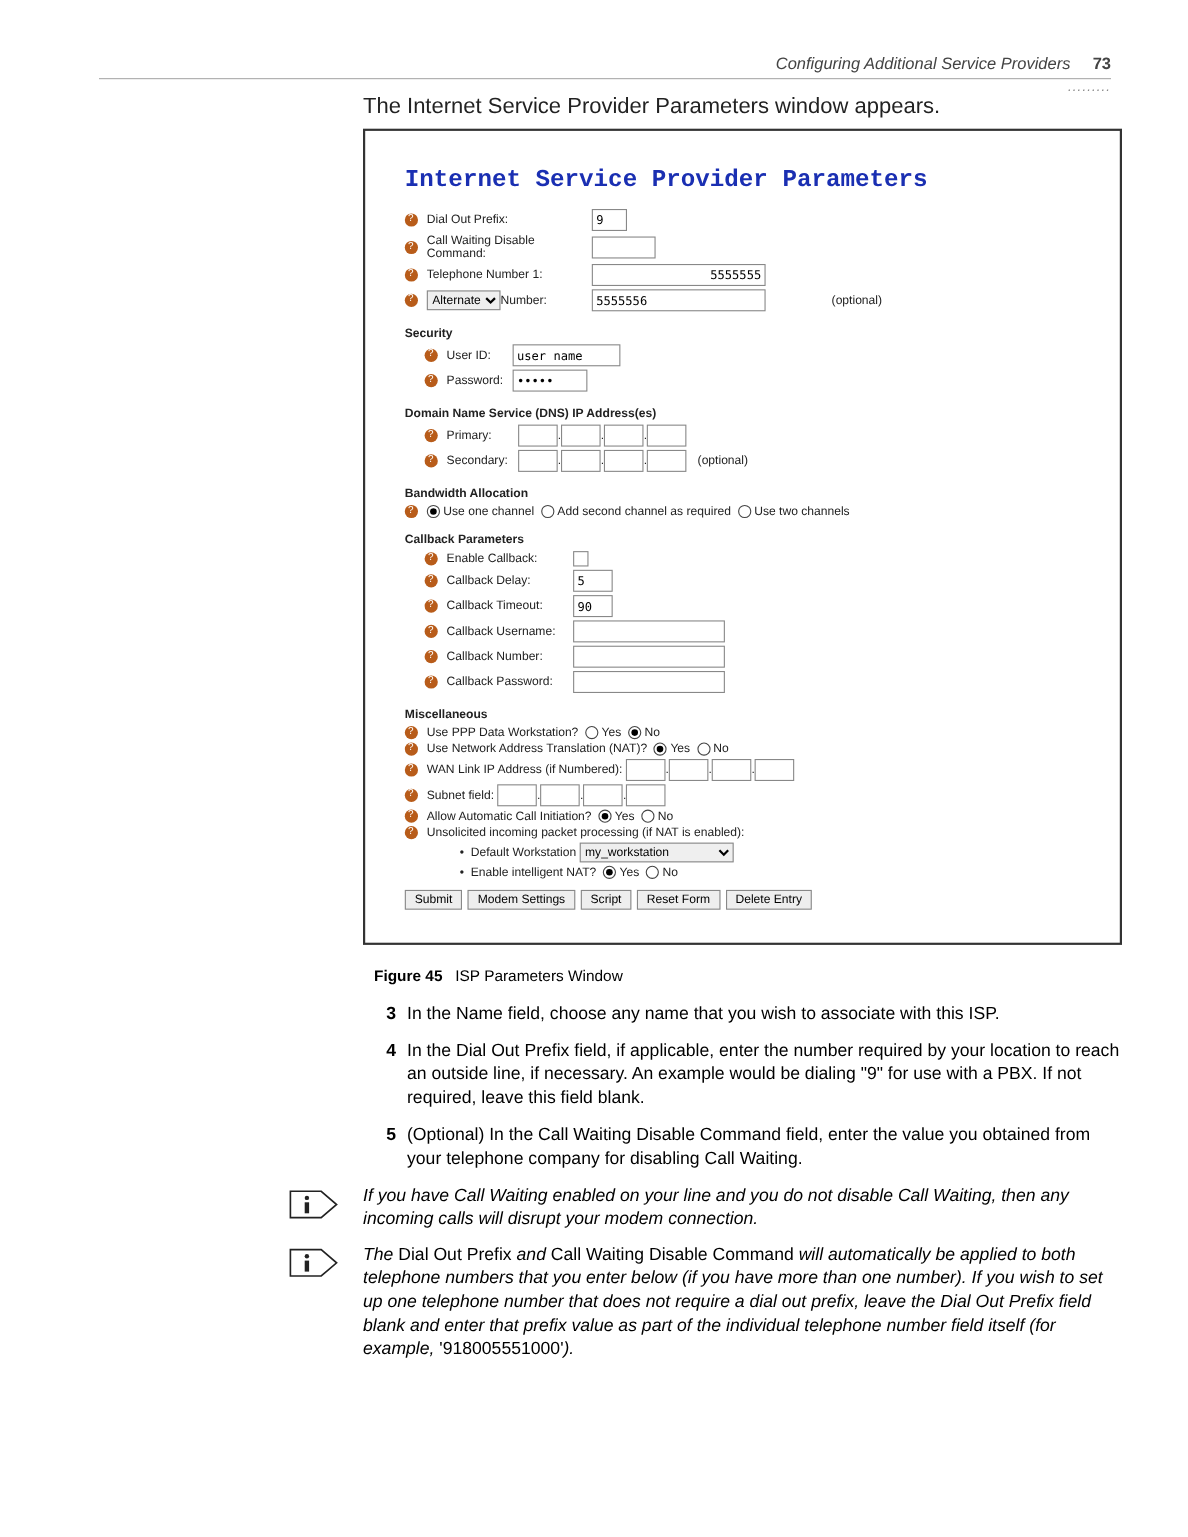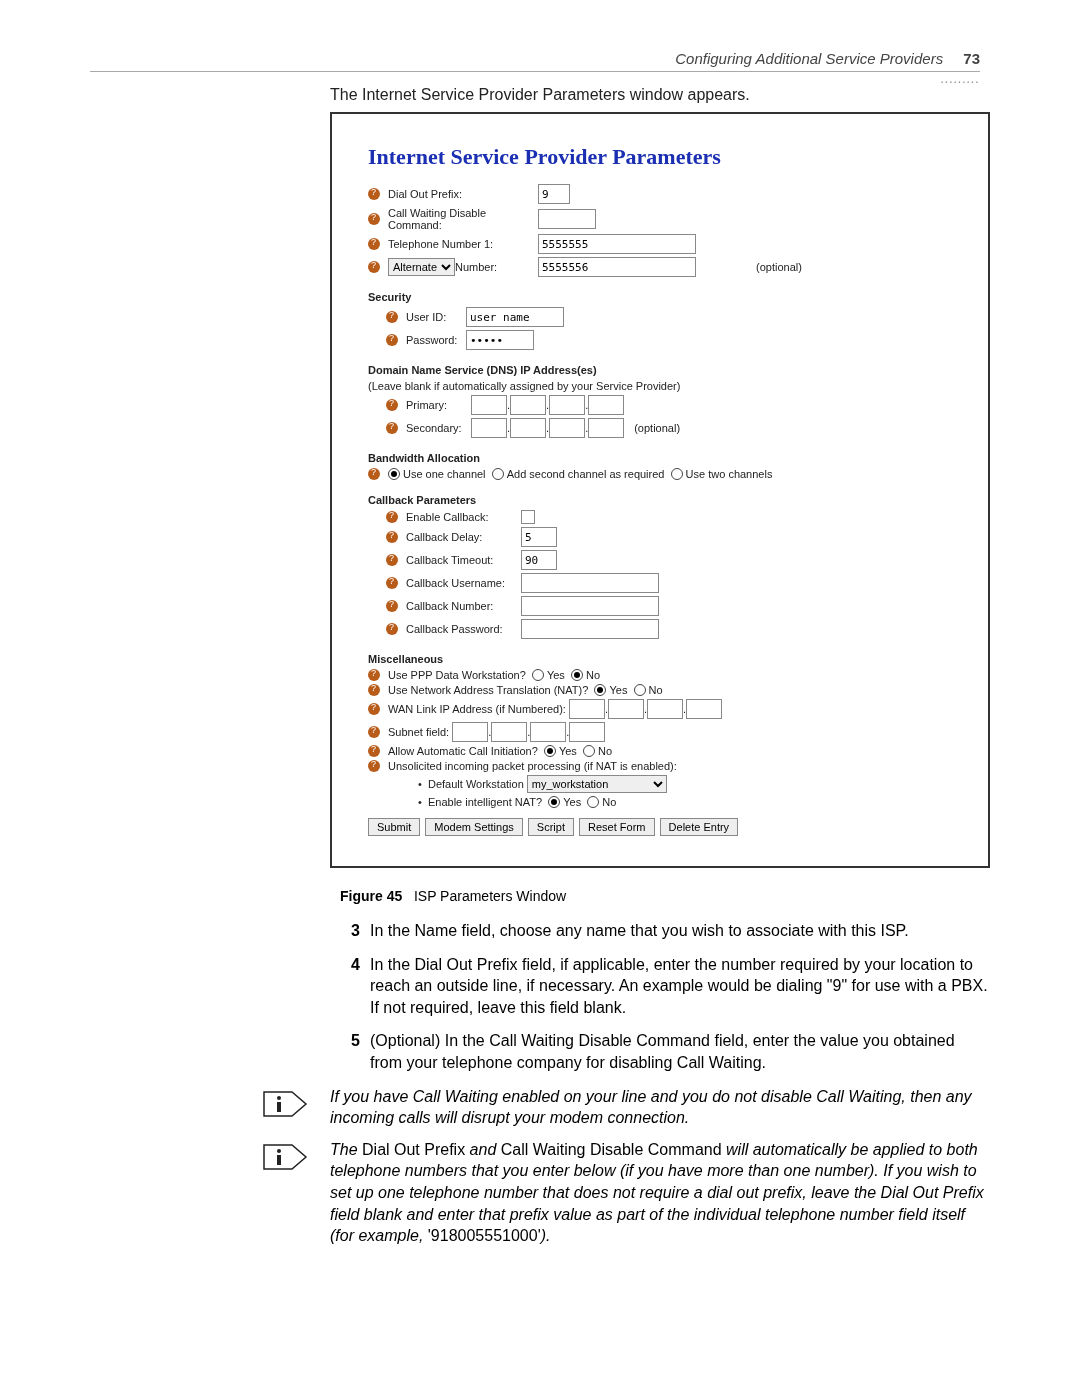--- a/index.html
+++ b/index.html
@@ -3,57 +3,57 @@
 <meta charset="utf-8">
 <style>
 body {
   margin: 0;
   padding: 0;
   font-family: Arial, Helvetica, sans-serif;
   background: #fff;
   width: 1080px;
 }
 .page {
-  padding: 50px 90px 60px 90px;
+  padding: 50px 60px 60px 90px;
 }
 .header {
   text-align: right;
   font-size: 15px;
   color: #444;
   font-style: italic;
   padding-right: 10px;
 }
 .header .page-num {
   font-weight: bold;
   font-style: normal;
   margin-left: 16px;
 }
 .content {
   margin-left: 240px;
 }
 .intro {
-  font-size: 16px;
+  font-size: 20px;
   color: #222;
   margin-bottom: 8px;
 }
 .screenshot-box {
   border: 2px solid #333;
   padding: 30px 20px 30px 36px;
   font-size: 11px;
   color: #222;
   background: #fff;
 }
 .ss-title {
   color: #1a2fb2;
   font-family: 'Times New Roman', serif;
   font-weight: bold;
   font-size: 22px;
   margin-bottom: 14px;
 }
-.ss-title a { color: #1a2fb2; text-decoration: none; }
+.ss-title a { color: #1a2fb2; text-decoration: none; font-family: Liberation Mono, monospace; }
 .ss-row {
   display: flex;
   align-items: center;
   margin: 3px 0;
 }
 .help-icon {
   display: inline-block;
   width: 12px;
   height: 12px;
   background: #b85c1a;
@@ -212,21 +212,21 @@
         <input class="ss-input" style="width: 24px;" value="9">
       </div>
       <div class="ss-row">
         <span class="help-icon"></span>
         <span class="ss-label">Call Waiting Disable Command:</span>
         <input class="ss-input" style="width: 50px;">
       </div>
       <div class="ss-row">
         <span class="help-icon"></span>
         <span class="ss-label">Telephone Number 1:</span>
-        <input class="ss-input" style="width: 150px;" value="5555555">
+        <input class="ss-input" style="width: 150px; text-align: right;" value="5555555">
       </div>
       <div class="ss-row">
         <span class="help-icon"></span>
         <span style="display:flex; width:150px; align-items:center;">
           <select class="ss-select"><option>Alternate</option></select>
           <span> Number:</span>
         </span>
         <input class="ss-input" style="width: 150px;" value="5555556">
         <span style="margin-left:60px;">(optional)</span>
       </div>
@@ -237,21 +237,20 @@
         <span style="width:60px;">User ID:</span>
         <input class="ss-input" style="width: 90px;" value="user name">
       </div>
       <div class="ss-row ss-indent">
         <span class="help-icon"></span>
         <span style="width:60px;">Password:</span>
         <input class="ss-input" style="width: 60px;" value="•••••">
       </div>
 
       <div class="ss-section">Domain Name Service (DNS) IP Address(es)</div>
-      <div>(Leave blank if automatically assigned by your Service Provider)</div>
       <div class="ss-row ss-indent">
         <span class="help-icon"></span>
         <span style="width:65px;">Primary:</span>
         <input class="ss-input ip-box" style="">.<input class="ss-input ip-box" style="">.<input class="ss-input ip-box" style="">.<input class="ss-input ip-box" style="">
       </div>
       <div class="ss-row ss-indent">
         <span class="help-icon"></span>
         <span style="width:65px;">Secondary:</span>
         <input class="ss-input ip-box" style="">.<input class="ss-input ip-box" style="">.<input class="ss-input ip-box" style="">.<input class="ss-input ip-box" style="">
         <span style="margin-left:10px;">(optional)</span>

